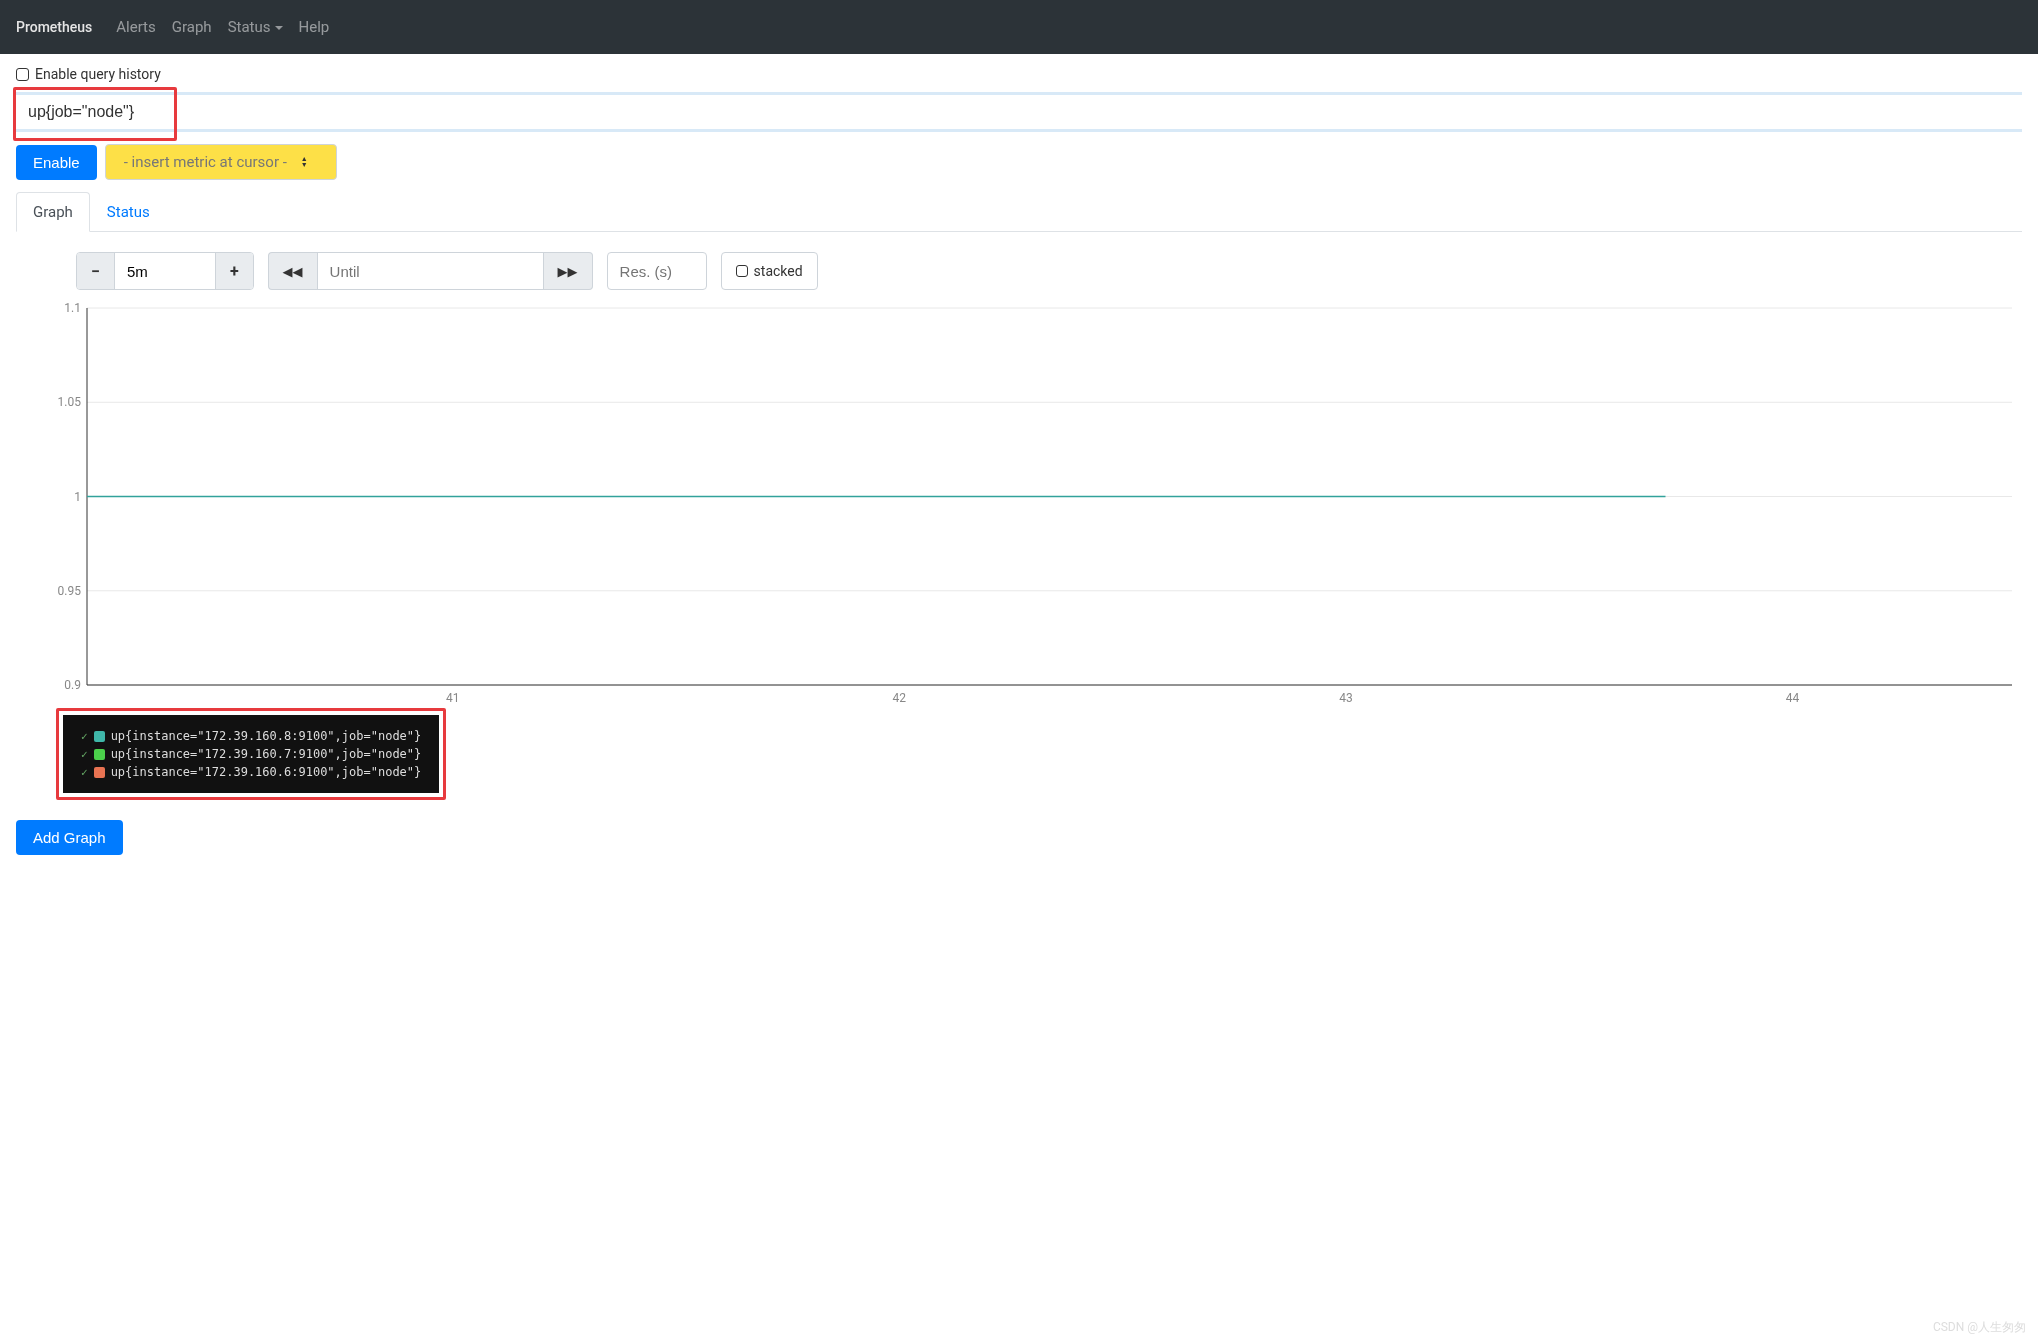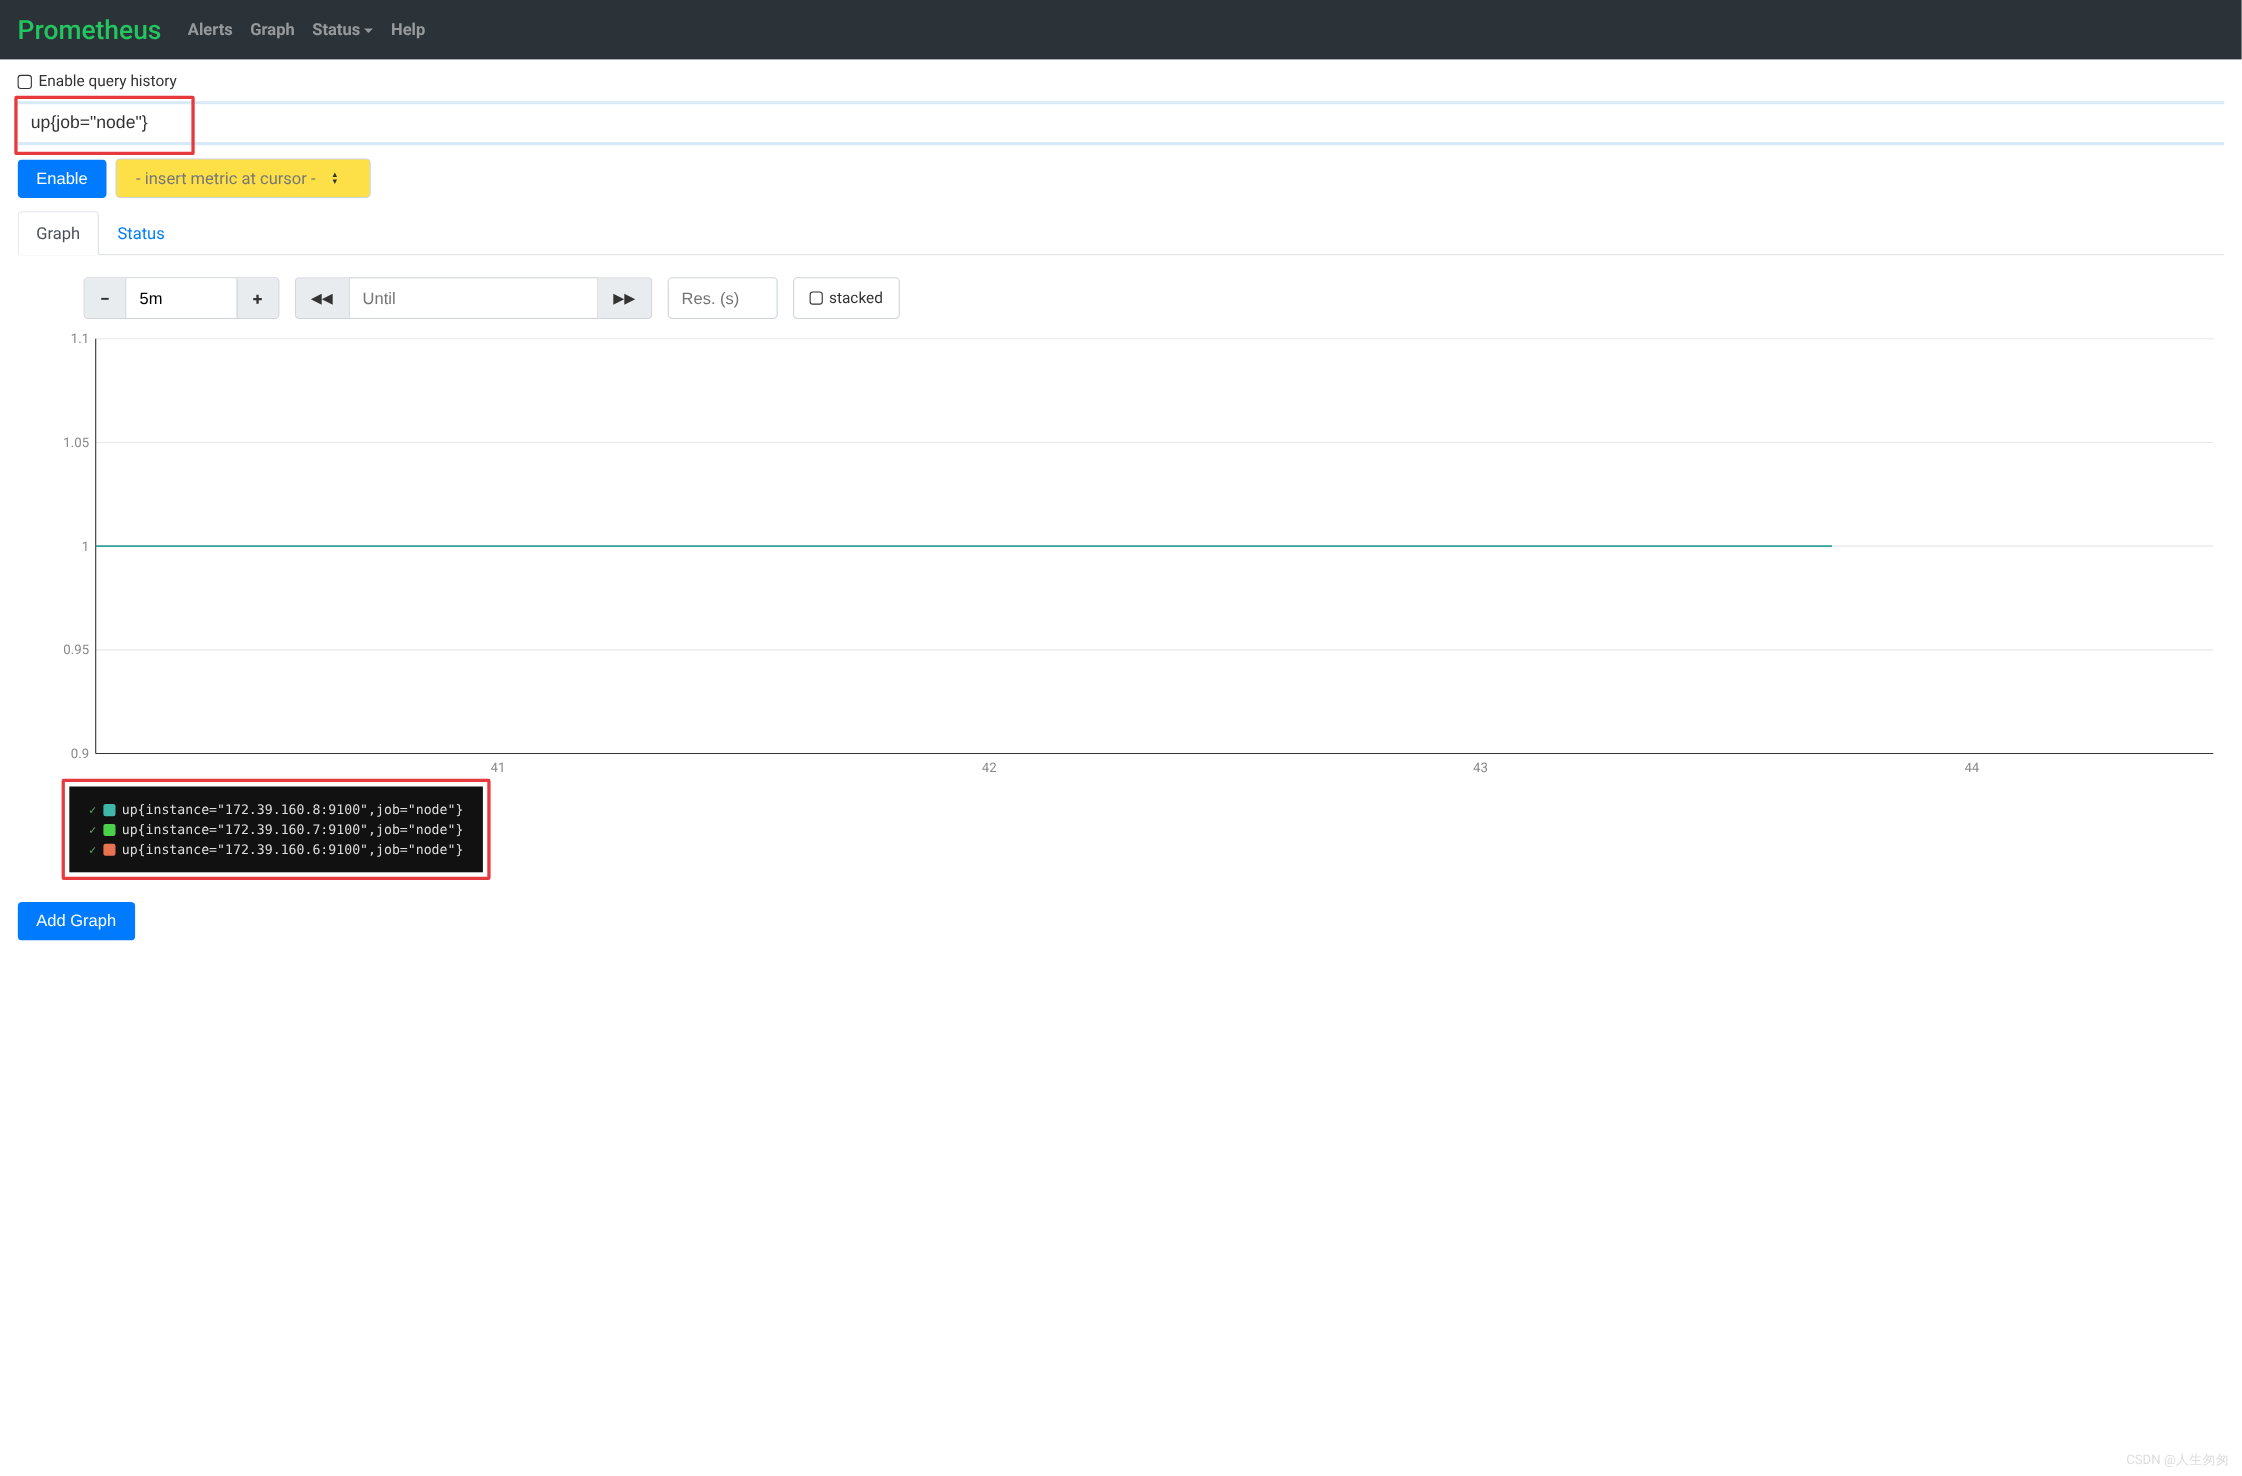--- a/index.html
+++ b/index.html
@@ -1,21 +1,21 @@
 <!DOCTYPE html>
 <html><head>
   <meta charset="utf-8">
   <style>
     * { box-sizing: border-box; margin: 0; padding: 0; }
     body { font-family: -apple-system, BlinkMacSystemFont, "Segoe UI", Roboto, "Helvetica Neue", Arial, sans-serif; font-size: 14px; color: #333; background: #fff; }
     
     .navbar { background: #2c3338; padding: 8px 16px; display: flex; align-items: center; height: 54px; }
-    .navbar-brand { color: #22c55e; font-size: 24px; font-weight: 500; margin-right: 24px; }
+    .navbar-brand { color: #e5e5e5; font-size: 14px; font-weight: 500; margin-right: 24px; }
     .navbar-nav { display: flex; align-items: center; gap: 16px; }
-    .nav-link { color: rgba(255,255,255,0.5); text-decoration: none; font-size: 15px; cursor: pointer; font-weight: bold; }
+    .nav-link { color: rgba(255,255,255,0.5); text-decoration: none; font-size: 15px; cursor: pointer; }
     .nav-link.dropdown::after { content: ""; display: inline-block; margin-left: 4px; vertical-align: 2px; border-top: 4px solid; border-right: 4px solid transparent; border-left: 4px solid transparent; border-bottom: 0; }
     
     .container { padding: 12px 16px; }
     .checkbox-row { display: flex; align-items: center; gap: 6px; margin-bottom: 10px; font-size: 14px; color: #333; }
     .checkbox-row .cb { width: 13px; height: 13px; border: 1.5px solid #333; border-radius: 3px; display: inline-block; }
     
     .query-wrapper { position: relative; margin-bottom: 12px; border: 3px solid #d8e9f7; border-left: none; border-right: none; }
     .query-input { width: 100%; padding: 8px 12px; font-size: 16px; border: none; outline: none; background: #fff; color: #333; }
     .query-highlight { position: absolute; top: -8px; left: -3px; width: 164px; height: 54px; border: 3px solid #e73a3e; border-radius: 2px; pointer-events: none; }
     

